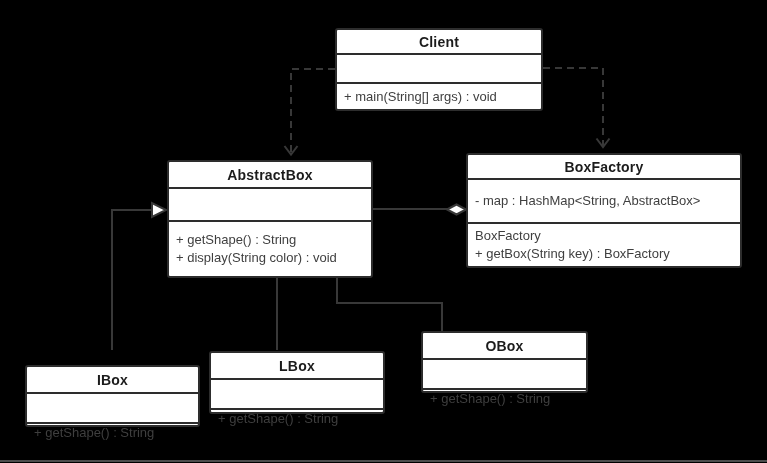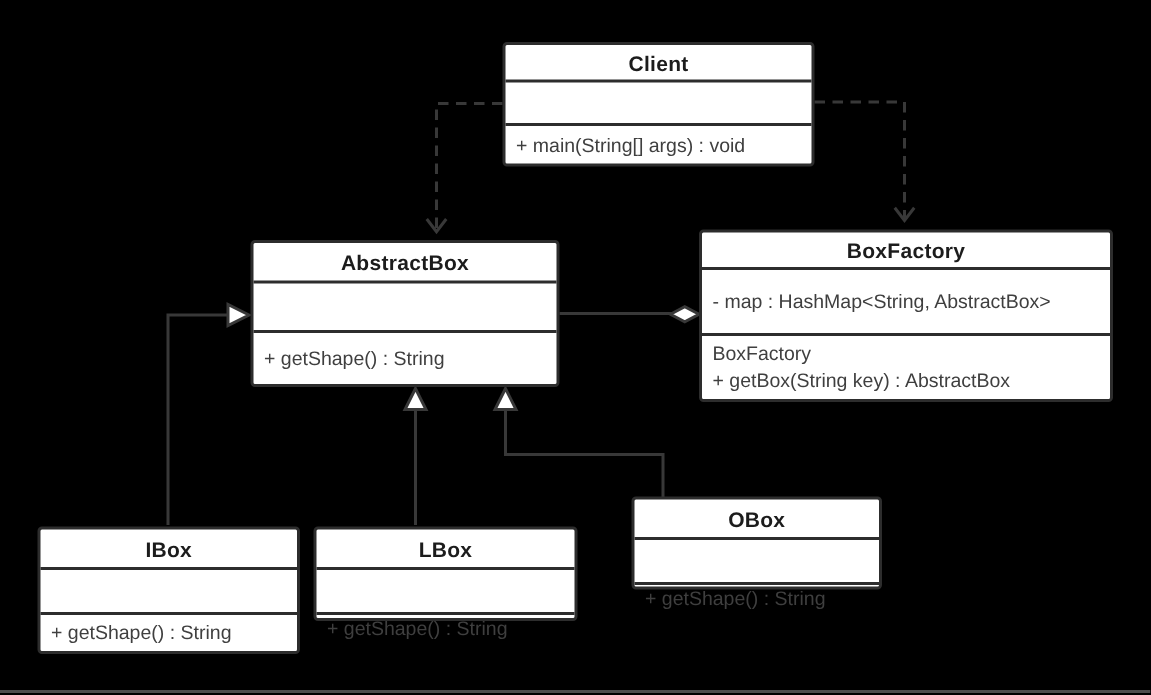--- a/index.html
+++ b/index.html
@@ -88,40 +88,41 @@
   </svg>
 
   <div class="uml-class" style="left:335px;top:28px;width:208px;height:83px">
     <div class="uml-title" style="height:23px">Client</div>
     <div class="uml-attrs" style="height:29px"></div>
     <div class="uml-methods grow vcenter">
       <div class="member">+ main(String[] args) : void</div>
     </div>
   </div>
 
-  <div class="uml-class" style="left:167px;top:160px;width:206px;height:98px">
+  <div class="uml-class" style="left:167px;top:160px;width:206px;height:118px">
     <div class="uml-title" style="height:25px">AbstractBox</div>
     <div class="uml-attrs" style="height:33px"></div>
     <div class="uml-methods grow vcenter">
       <div class="member">+ getShape() : String</div>
+      <div class="member">+ display(String color) : void</div>
     </div>
   </div>
 
   <div class="uml-class" style="left:466px;top:153px;width:276px;height:115px">
     <div class="uml-title" style="height:23px">BoxFactory</div>
     <div class="uml-attrs vcenter" style="height:44px">
       <div class="member">- map : HashMap&lt;String, AbstractBox&gt;</div>
     </div>
     <div class="uml-methods grow vcenter">
       <div class="member">BoxFactory</div>
-      <div class="member">+ getBox(String key) : AbstractBox</div>
+      <div class="member">+ getBox(String key) : BoxFactory</div>
     </div>
   </div>
 
-  <div class="uml-class" style="left:25px;top:351px;width:175px;height:85px">
+  <div class="uml-class" style="left:25px;top:365px;width:175px;height:62px">
     <div class="uml-title" style="height:25px">IBox</div>
     <div class="uml-attrs" style="height:30px"></div>
     <div class="uml-methods grow vcenter">
       <div class="member">+ getShape() : String</div>
     </div>
   </div>
 
   <div class="uml-class" style="left:209px;top:351px;width:176px;height:63px">
     <div class="uml-title" style="height:25px">LBox</div>
     <div class="uml-attrs" style="height:30px"></div>

